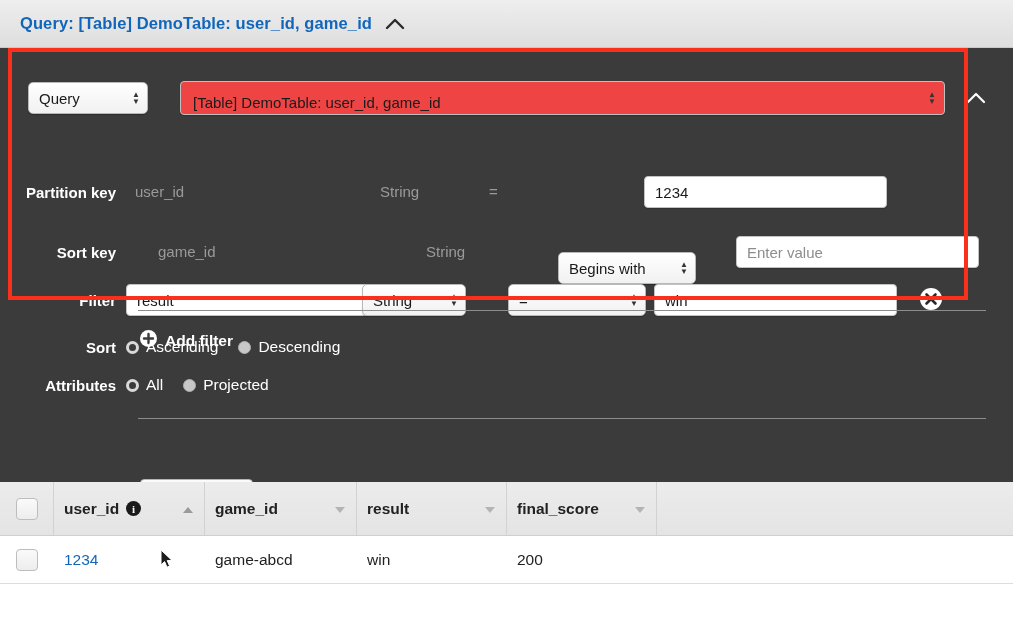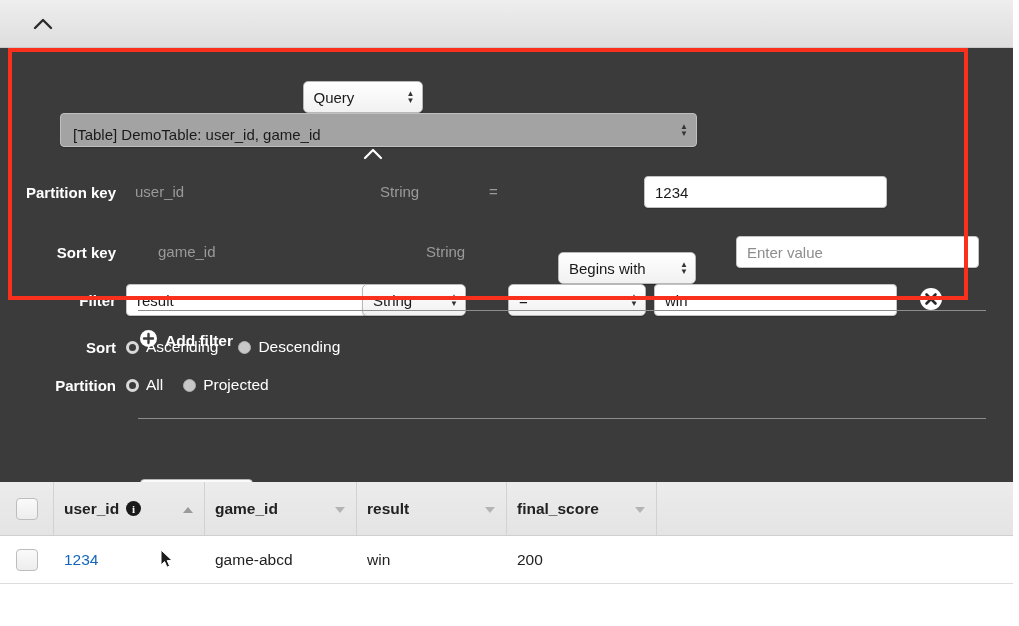--- a/index.html
+++ b/index.html
@@ -42,21 +42,21 @@
     border: 4px solid #f8301c;
     pointer-events: none;
     z-index: 40;
   }
 
   .panel-inner { position: absolute; left: 0; top: 0; right: 0; bottom: 0; padding: 0; }
 
   
   .row-top {
     position: absolute; left: 28px; top: 33px;
-    display: flex; align-items: center; flex-direction: column;
+    display: flex; align-items: center;
   }
   .sel {
     appearance: none; -webkit-appearance: none;
     background: linear-gradient(#ffffff, #f1f1f1);
     border: 1px solid #b8b8b8;
     border-radius: 5px;
     height: 32px;
     font-family: "Liberation Sans", sans-serif;
     font-size: 15px;
     color: #1a1a1a;
@@ -67,22 +67,22 @@
   .selwrap { position: relative; display: inline-block; }
   .selwrap .arrows {
     position: absolute; right: 8px; top: 50%; transform: translateY(-50%);
     pointer-events: none;
     display: flex; flex-direction: column; line-height: 0;
   }
   .selwrap .arrows span { font-size: 8px; color: #333; line-height: 7px; }
 
   .query-kind { width: 120px; }
   .table-box {
-    width: 637px; height: 34px; margin-left: 32px;
-    background: #a3a3a3; border: 1px solid #c0c0c0; border-radius: 4px;
+    width: 765px; height: 34px; margin-left: 32px;
+    background: #ef4444; border: 1px solid #c0c0c0; border-radius: 4px;
     display: flex; align-items: center; padding: 8px 26px 0 12px;
     font-size: 15px; color: #1a1a1a; position: relative;
     box-shadow: 0 1px 1px rgba(0,0,0,.2);
   }
   .table-box .arrows {
     position: absolute; right: 8px; top: 50%; transform: translateY(-50%);
     display: flex; flex-direction: column; line-height: 0;
   }
   .table-box .arrows span { font-size: 8px; color: #333; line-height: 7px; }
   .panel-chev {
@@ -188,20 +188,21 @@
   .td.last { flex: 1; }
 
   .cursor { position: absolute; left: 160px; top: 549px; z-index: 30; }
 </style>
 </head>
 <body>
 
 <div id="root">
 
   <div class="titlebar">
+    <span class="title-text">Query: [Table] DemoTable: user_id, game_id</span>
     <span class="title-chev">
       <svg width="22" height="14" viewBox="0 0 22 14">
           <path d="M3 11 L11 3 L19 11" stroke="#2b2b2b" stroke-width="2.4" fill="none" stroke-linecap="round" stroke-linejoin="round"></path>
         </svg>
     </span>
   </div>
 
   <div class="query-panel">
     <div class="panel-inner">
 
@@ -314,21 +315,21 @@
             <span class="radio-text">Ascending</span>
           </div>
           <div class="radio-item">
             <span class="radio"></span>
             <span class="radio-text">Descending</span>
           </div>
         </div>
       </div>
 
       <div class="opt-row" style="left:0; top:328px;">
-        <div class="opt-label">Partition</div>
+        <div class="opt-label">Attributes</div>
         <div class="radios">
           <div class="radio-item">
             <span class="radio on"></span>
             <span class="radio-text">All</span>
           </div>
           <div class="radio-item">
             <span class="radio"></span>
             <span class="radio-text">Projected</span>
           </div>
         </div>

